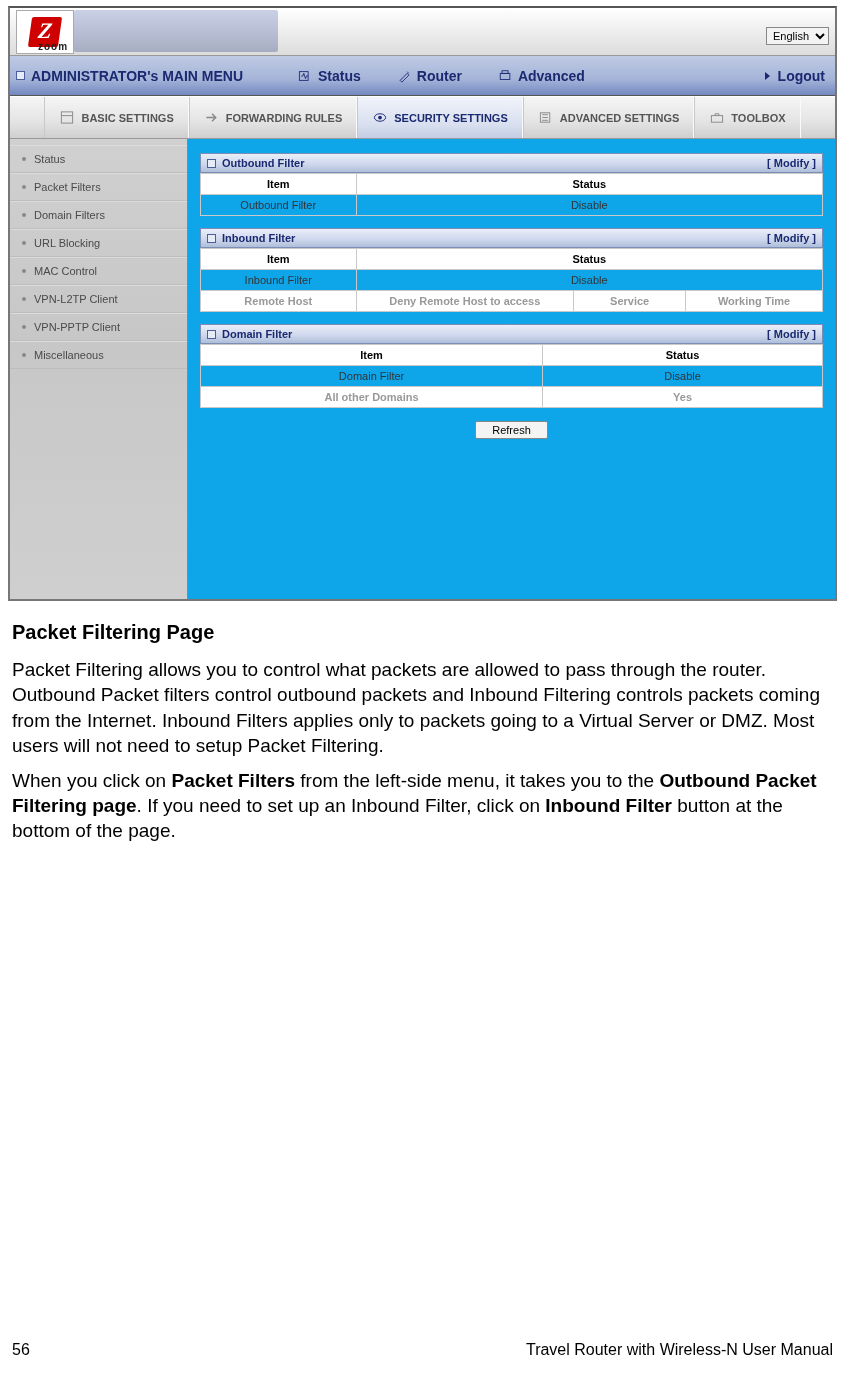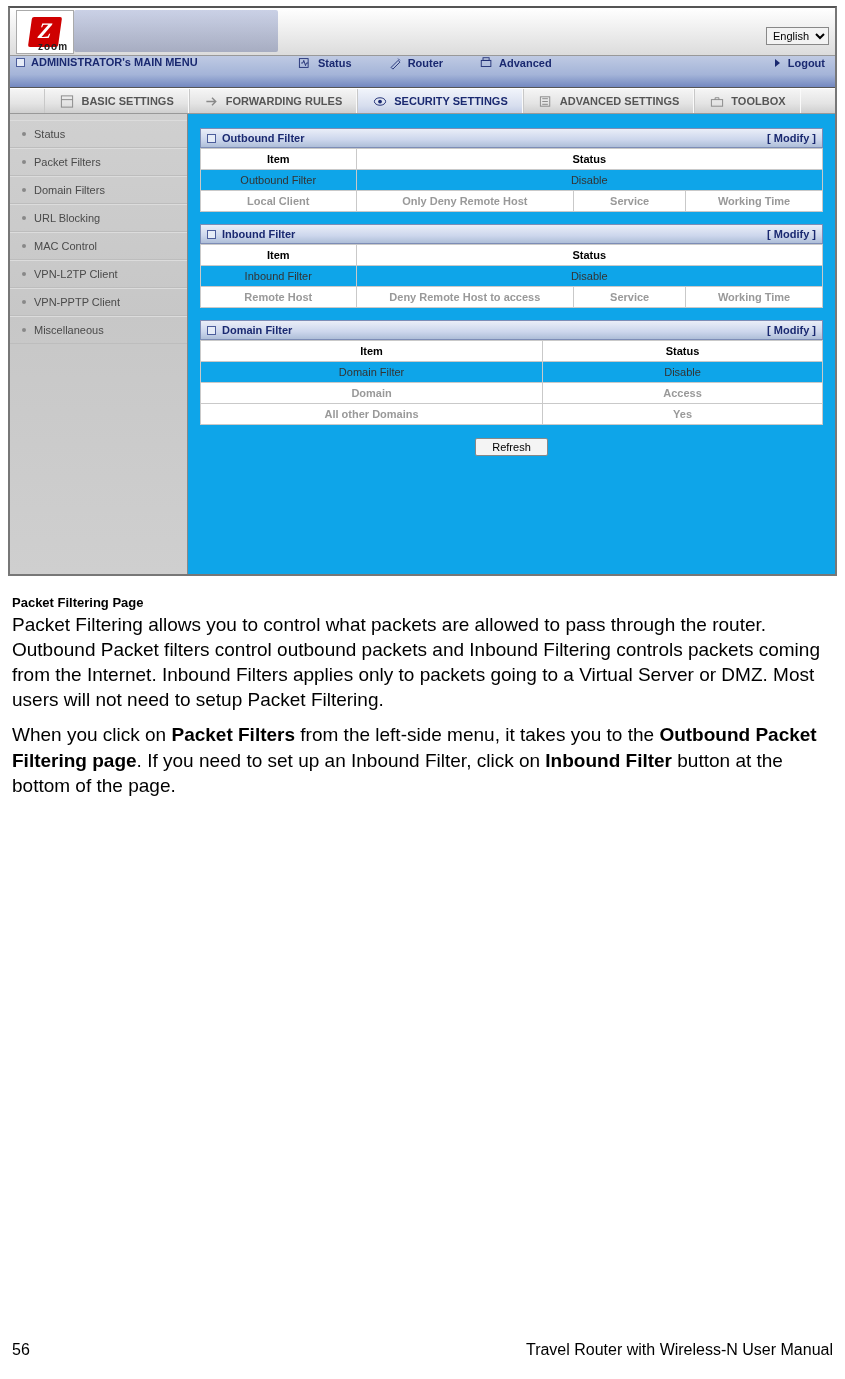--- a/index.html
+++ b/index.html
@@ -6,50 +6,50 @@
   body { font-family: Arial, Helvetica, sans-serif; width: 845px; background: #fff; color: #000; }
   .page { padding: 6px 8px 20px 8px; }
   .frame { border: 2px solid #777; border-top: 2px solid #555; background: #fff; position: relative; }
   .titlebar { height: 48px; background: linear-gradient(#fff, #dcdcdc); border-bottom: 1px solid #999; display: flex; align-items: center; padding: 2px 6px; }
   .logo-box { width: 58px; height: 44px; background: #fff; border: 1px solid #aaa; display: flex; align-items: center; justify-content: center; }
   .logo-z { width: 30px; height: 30px; background: #cf0000; color: #fff; font: italic bold 22px Georgia, serif; text-align: center; line-height: 28px; transform: skewX(-8deg); border-radius: 2px; }
   .logo-text { font: bold 10px Arial; letter-spacing: 1px; color: #222; margin-top: 30px; margin-left: -36px; position: relative; z-index: 2; }
   .title-overlay { position: absolute; left: 64px; top: 2px; width: 204px; height: 42px; background: linear-gradient(#6b7eba,#40518c); opacity: 0.35; border-radius: 2px; }
   .lang { margin-left: auto; margin-top: 7px; }
   .lang select { font-size: 11px; padding: 1px 2px; border: 1px solid #888; background: #f3f3f3; }
-  .mainmenu { height: 32px; background: linear-gradient(#bfcae3,#a4b4d8 60%,#7388c0); border-bottom: 1px solid #555; display: flex; align-items: flex-start; font-size: 11px; color: #1a2970; font-weight: bold; }
+  .mainmenu { height: 40px; background: linear-gradient(#bfcae3,#a4b4d8 60%,#7388c0); border-bottom: 1px solid #555; display: flex; align-items: center; font-size: 14px; color: #1a2970; font-weight: bold; }
   .mainmenu .mm-left { display: flex; align-items: center; padding-left: 6px; white-space: nowrap; width: 270px; }
   .mainmenu .mm-left .sq, .panel-hdr .sq { display: inline-block; width: 9px; height: 9px; border: 1px solid #4c5d9b; background: #e6ecf7; margin-right: 6px; position: relative; }
   .mainmenu .mm-items { display: flex; flex: 1; }
   .mm-item { display: flex; align-items: center; gap: 5px; padding: 0 18px; color: #1a2970; position: relative; }
   .mm-item .ic { width: 15px; height: 14px; display: inline-block; }
   .mm-logout { margin-left: auto; padding: 0 10px; display: flex; align-items: center; gap: 8px; color: #1a2970; }
   .arrow-r { width: 0; height: 0; border-top: 4px solid transparent; border-bottom: 4px solid transparent; border-left: 5px solid #1a2970; }
-  .subbar { height: 26px; background: linear-gradient(#f5f5f5,#e4e4e4 60%,#cfcfcf); border-bottom: 1px solid #999; border-top: 1px solid #fff; display: flex; align-items: stretch; justify-content: center; font-size: 11px; font-weight: bold; color: #555; }
+  .subbar { height: 43px; background: linear-gradient(#f5f5f5,#e4e4e4 60%,#cfcfcf); border-bottom: 1px solid #999; border-top: 1px solid #fff; display: flex; align-items: stretch; justify-content: center; font-size: 11px; font-weight: bold; color: #555; }
   .sub-item { display: flex; align-items: center; gap: 6px; padding: 0 14px; border-left: 1px solid #c8c8c8; border-right: 1px solid #fafafa; }
   .sub-item.active { background: linear-gradient(#f1f4fb,#d7deee 70%,#c3cce4); color: #1a2970; }
   .sub-item .sic { width: 16px; height: 15px; display: inline-block; }
   .work { display: flex; min-height: 460px; }
   .sidebar { width: 178px; background: linear-gradient(to bottom,#d0d0d0,#c7c7c7 200px,#cfcfcf); border-right: 1px solid #888; padding-top: 6px; }
   .sidebar ul { list-style: none; }
   .sidebar li { font-size: 11px; color: #4a4a4a; padding: 7px 8px 7px 12px; border-bottom: 1px solid #bdbdbd; border-top: 1px solid #dcdcdc; display: flex; align-items: center; gap: 8px; }
   .sidebar li .dot { width: 4px; height: 4px; background: #888; border-radius: 50%; }
   .content { flex: 1; padding: 14px 12px; background: #0ea5e9; }
   .panel { margin-bottom: 12px; }
   .panel-hdr { height: 20px; background: linear-gradient(#eaeef8,#ccd6ec 60%,#aebed8); border: 1px solid #7d8db6; display: flex; align-items: center; font-size: 11px; font-weight: bold; color: #1a2970; padding: 0 6px; }
   .panel-hdr .modify { margin-left: auto; font-weight: bold; }
   table.data { width: 100%; border-collapse: collapse; font-size: 11px; }
   table.data th, table.data td { border: 1px solid #c9c9c9; padding: 4px 6px; text-align: center; }
   table.data th { font-weight: bold; color: #000; background: #fff; }
   table.data td.dim { color: #999; font-weight: bold; background: #fff; }
   table.data td { color: #333; }
   .footer-btn { text-align: center; margin-top: 6px; }
   .footer-btn button { font-size: 11px; padding: 2px 16px; background: #f4f4f4; border: 1px solid #888; border-radius: 2px; }
   .doc-text { padding: 18px 4px 0 4px; font-size: 19px; line-height: 1.32; }
-  .doc-text h2 { font-size: 13px; font-weight: bold; margin-bottom: 1px; }
+  .doc-text h2 { font-size: 20px; font-weight: bold; margin-bottom: 12px; }
   .doc-text p { margin-bottom: 10px; }
   .pg-footer { display: flex; justify-content: space-between; font-size: 16px; padding: 0 4px; position: absolute; bottom: 20px; left: 8px; right: 8px; }
   .wrap { position: relative; min-height: 1379px; width: 845px; }
 </style>
 </head>
 <body>
 <div class="wrap">
 
 <div class="page">
   <div class="frame">
@@ -183,26 +183,20 @@
           <table class="data">
             <tbody>
                   <tr>
                     <th style="width:25%">Item</th>
                     <th colspan="3">Status</th>
                   </tr>
             <tr>
                     <td>Outbound Filter</td>
                     <td colspan="3">Disable</td>
                   </tr>
-            <tr>
-                    <td class="dim">Local Client</td>
-                    <td class="dim" style="width:35%">Only Deny Remote Host</td>
-                    <td class="dim" style="width:18%">Service</td>
-                    <td class="dim" style="width:22%">Working Time</td>
-                  </tr>
           </tbody>
               </table>
         </div>
 
         <div class="panel">
           <div class="panel-hdr">
                 <span class="sq"></span>
                 <span>Inbound Filter</span>
                 <span class="modify">[ Modify ]</span>
               </div>
@@ -236,24 +230,20 @@
             <tbody>
                   <tr>
                     <th style="width:55%">Item</th>
                     <th>Status</th>
                   </tr>
             <tr>
                     <td>Domain Filter</td>
                     <td>Disable</td>
                   </tr>
             <tr>
-                    <td class="dim">Domain</td>
-                    <td class="dim">Access</td>
-                  </tr>
-            <tr>
                     <td class="dim">All other Domains</td>
                     <td class="dim">Yes</td>
                   </tr>
           </tbody>
               </table>
         </div>
 
         <div class="footer-btn"><button>Refresh</button></div>
       </div>
     </div>

